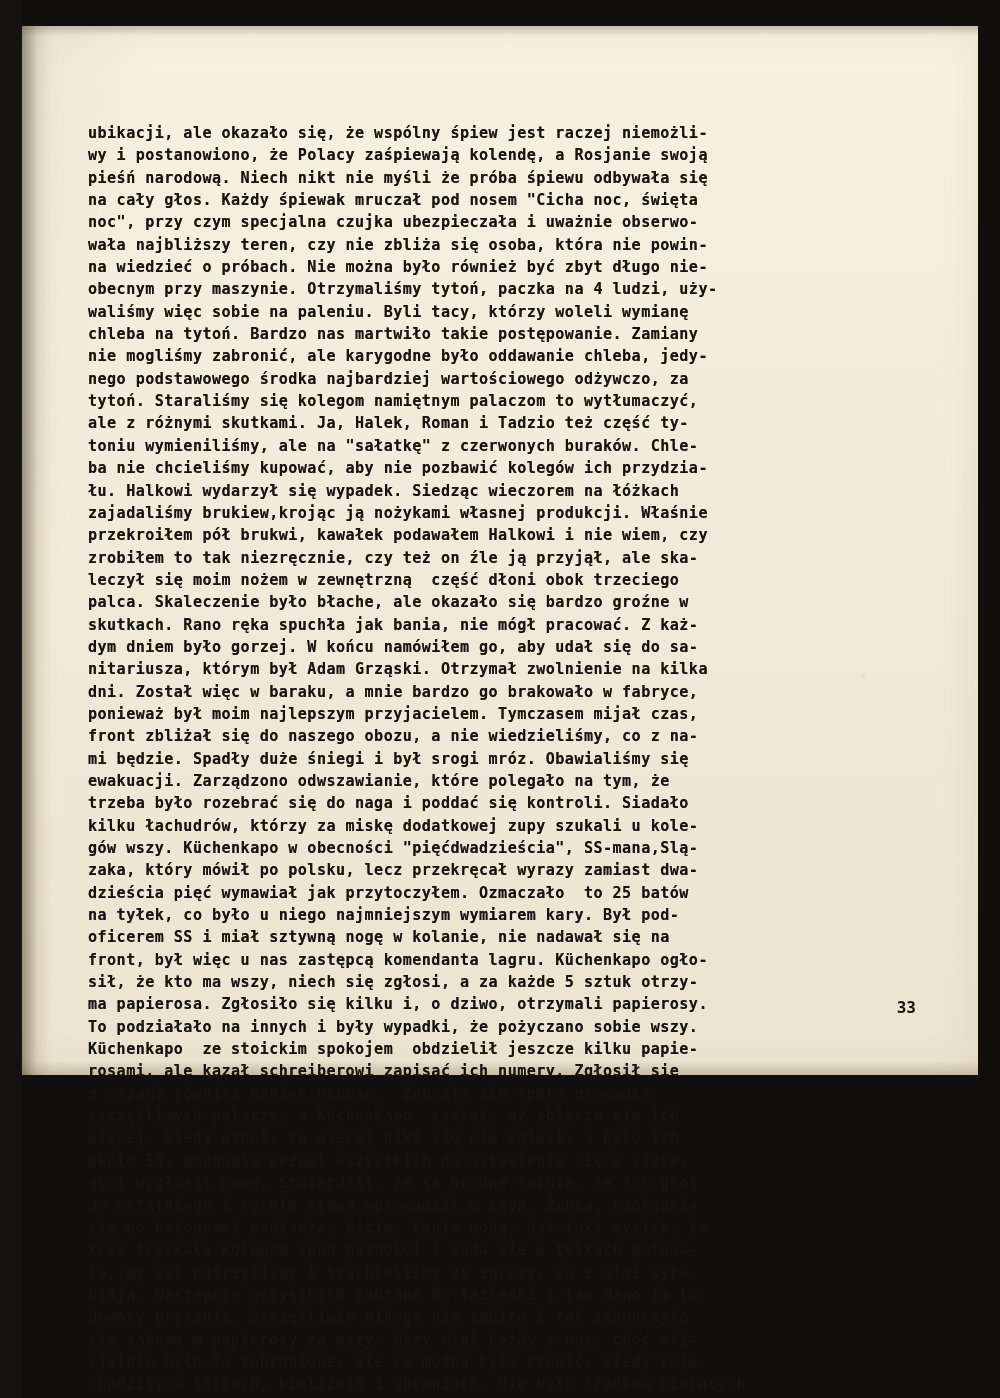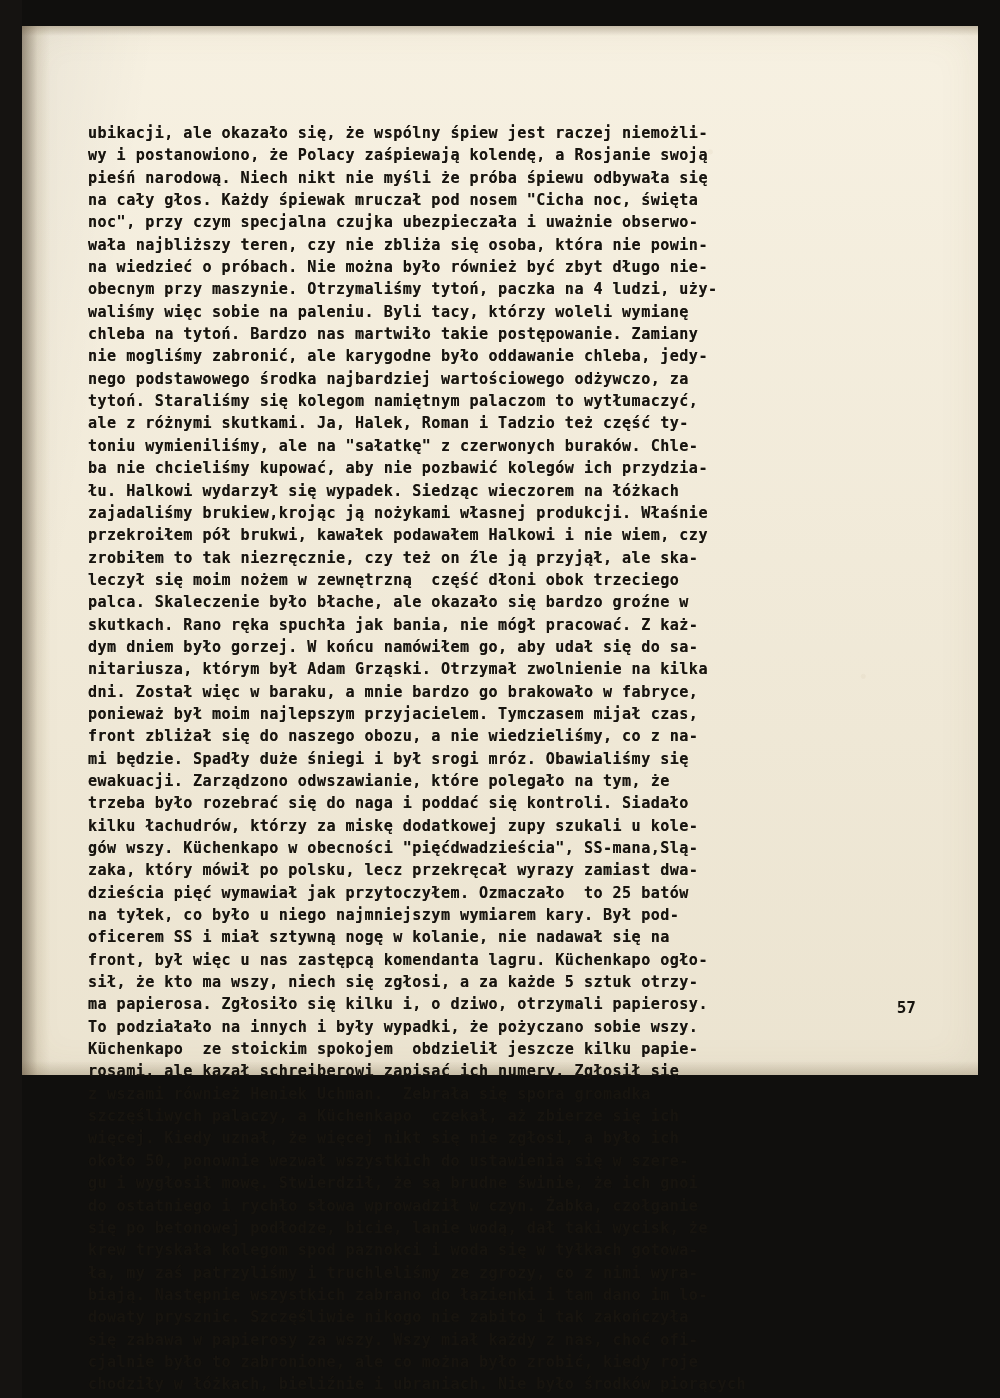--- a/index.html
+++ b/index.html
@@ -154,15 +154,15 @@
 gu i wygłosił mowę. Stwierdził, że są brudne świnie, że ich gnoi
 do ostatniego i rychło słowa wprowadził w czyn. Żabka, czołganie
 się po betonowej podłodze, bicie, lanie wodą, dał taki wycisk, że
 krew tryskała kolegom spod paznokci i woda się w tyłkach gotowa-
 ła, my zaś patrzyliśmy i truchleliśmy ze zgrozy, co z nimi wyra-
 biają. Następnie wszystkich zabrano do łazienki i tam dano im lo-
 dowaty prysznic. Szczęśliwie nikogo nie zabito i tak zakończyła
 się zabawa w papierosy za wszy. Wszy miał każdy z nas, choć ofi-
 cjalnie było to zabronione, ale co można było zrobić, kiedy roje
 chodziły w łóżkach, bieliźnie i ubraniach. Nie było środków piorących</div>
-    <div class="page-number">57</div>
+    <div class="page-number">33</div>
   </div>
 </div>
 
 </body></html>

